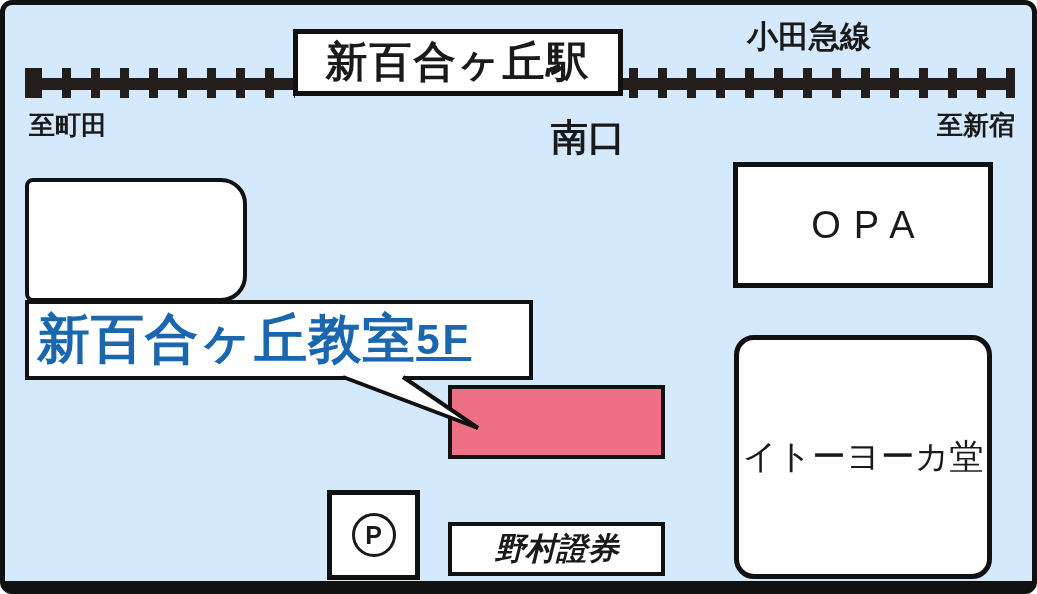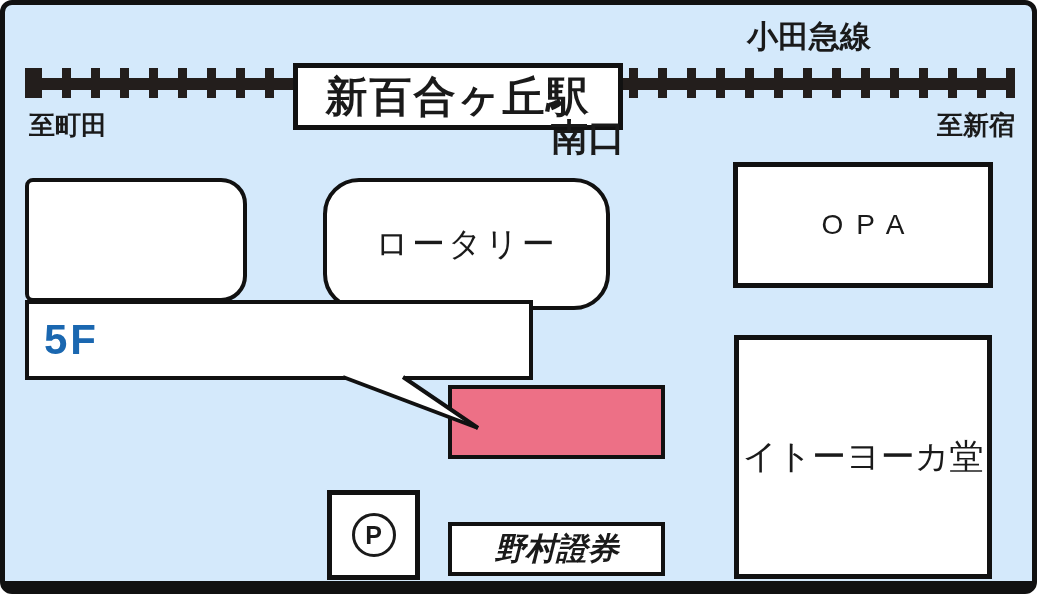--- a/index.html
+++ b/index.html
@@ -26,45 +26,45 @@
     background-size:100% 12px,100% 100%;
     background-position:0 10px,8px 0;
     background-repeat:no-repeat,repeat-x;
   }
   .track-left{left:20px; top:63px; width:270px;}
   .track-right{left:616px; top:63px; width:394px;}
 
   .label{position:absolute; font-weight:600; font-size:26px; line-height:1.1; white-space:nowrap; z-index:4;}
 
   .station{
-    left:288px; top:58px; width:330px; height:67px; z-index:2;
+    left:288px; top:24px; width:330px; height:67px; z-index:2;
     background:var(--fill); border:5px solid var(--frame);
-    display:flex; align-items:center; justify-content:center;
+    display:flex; justify-content:center;
     font-size:42px; font-weight:700; letter-spacing:2px; white-space:nowrap;
   }
 
   .bldg{
     background:var(--fill); border:4px solid var(--frame); z-index:2;
     display:flex; align-items:center; justify-content:center; white-space:nowrap;
   }
   .empty-bldg{left:20px; top:173px; width:222px; height:124px; border-radius:8px 26px 26px 8px;}
   .rotary{left:318px; top:173px; width:287px; height:132px; border-radius:36px;
           font-size:33px; font-weight:500; letter-spacing:3px;}
   .opa{left:728px; top:157px; width:260px; height:126px; border-width:5px;
-       font-size:28px; font-weight:500; letter-spacing:13px; text-indent:13px;}
+       font-size:38px; font-weight:500; letter-spacing:13px; text-indent:13px;}
   .ito{left:729px; top:330px; width:258px; height:244px; border-width:5px;
-       font-size:34px; font-weight:500;}
+       font-size:34px; font-weight:500;border-radius:20px;}
 
   .callout{
     left:20px; top:295px; width:508px; height:80px; z-index:5;
     background:var(--fill); border:4px solid var(--frame);
     display:flex; align-items:center; padding-left:8px; white-space:nowrap;
   }
   .callout .title{color:var(--blue); font-size:53px; font-weight:800; letter-spacing:1px;}
-  .callout .floor{color:var(--blue); font-size:42px; font-weight:700; margin-left:7px; letter-spacing:3px;}
+  .callout .floor{color:var(--blue); font-size:42px; font-weight:700; margin-left:0; letter-spacing:3px;text-decoration:underline;}
 
   .pointer-svg{left:318px; top:360px; width:170px; height:75px; z-index:6;}
 
   .gf-note{left:136px; top:392px; font-size:33px; font-weight:600; z-index:4; white-space:nowrap;}
 
   .stack-box{left:443px; width:217px; background:var(--fill); border:4px solid var(--frame);
              display:flex; align-items:center; justify-content:center;
              font-size:31px; font-weight:600; z-index:3; white-space:nowrap;}
   .target{top:380px; height:74px; background:var(--pink);}
   .mizuho{top:454px; height:58px;}
@@ -89,33 +89,31 @@
   <div class="label" style="left:24px; top:106px;">至町田</div>
   <div class="label" style="left:918px; top:106px;margin-left:14px;">至新宿</div>
 
   <div class="abs station">
     <span>新百合ヶ丘駅</span>
   </div>
   <div class="label" style="left:546px; top:113px; font-size:37px;">南口</div>
 
   <div class="abs bldg empty-bldg"></div>
 
-  <div class="abs bldg rotary">
-    <span>ロータリー</span>
-  </div>
 
   <div class="abs bldg opa">
     <span>OPA</span>
   </div>
 
   <div class="abs bldg ito">
     <span>イトーヨーカ堂</span>
   </div>
 
   <div class="abs callout">
+    <span class="title">新百合ヶ丘教室</span>
     <span class="floor">5F</span>
   </div>
 
   <svg class="abs pointer-svg" viewBox="0 0 170 75">
     <polygon points="20,11 80,11 155,63" fill="#ffffff"></polygon>
     <line x1="20" y1="12" x2="155" y2="63" stroke="#111111" stroke-width="4"></line>
     <line x1="80" y1="12" x2="155" y2="63" stroke="#111111" stroke-width="4"></line>
   </svg>
 
 

